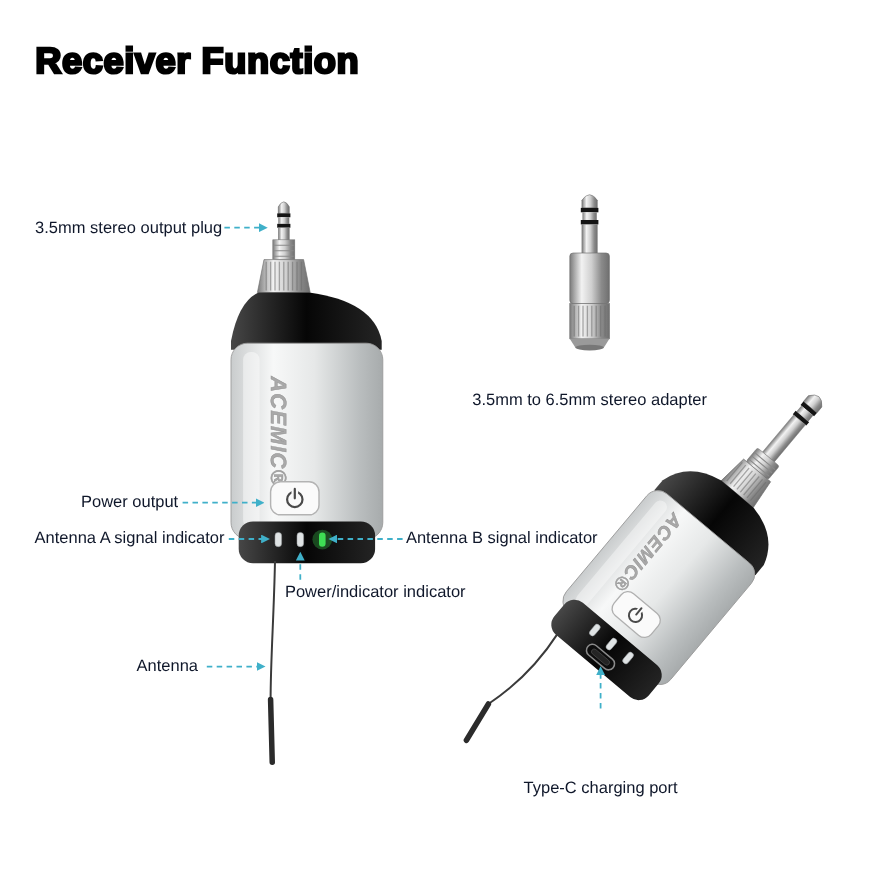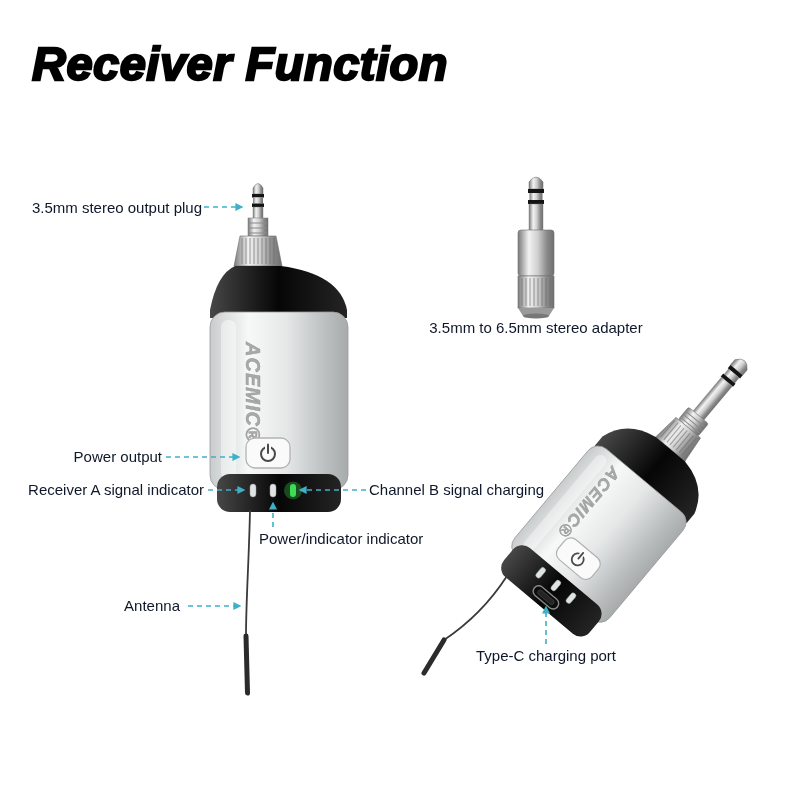--- a/index.html
+++ b/index.html
@@ -3,25 +3,25 @@
 <meta charset="utf-8">
 <style>
   :root{
     --leader-line:#3fb0c9;
     --indicator-on:#3ede54;
     --title-color:#000000;
   }
   html,body{margin:0;padding:0;background:#fff;}
   body{width:800px;height:800px;position:relative;overflow:hidden;
        font-family:"Liberation Sans",sans-serif;}
-  .title{position:absolute;left:32px;top:36px;font-size:47px;font-weight:bold;
+  .title{position:absolute;left:32px;top:36px;font-size:33px;font-weight:bold;
          color:var(--title-color);-webkit-text-stroke:2.3px var(--title-color);
-         letter-spacing:.5px;white-space:nowrap;font-style:italic;}
+         letter-spacing:.5px;white-space:nowrap;}
   .callout{position:absolute;font-size:15px;color:#0f172a;line-height:16px;white-space:nowrap;}
-  .ta-r{text-align:right;} .ta-c{text-align:center;}
+  .ta-r{text-align:right;} .ta-c{text-align:center;margin-top:36px;}
   svg.scene{position:absolute;left:0;top:0;}
   .leader{stroke:var(--leader-line);stroke-width:1.6;stroke-dasharray:5 4;fill:none;}
   .arrfill{fill:var(--leader-line);}
   .brand-txt{font-family:"Liberation Sans",sans-serif;font-style:italic;font-weight:bold;
              fill:#a9a9a9;stroke:#8f8f8f;stroke-width:.4;letter-spacing:1px;}
   .led-off{fill:#dfe3e4;stroke:#9aa0a2;stroke-width:.5;}
   .led-on{fill:var(--indicator-on);}
   .led-glow{fill:var(--indicator-on);opacity:.3;}
   .ridge{stroke:#6b6b6b;stroke-width:1.2;opacity:.55;fill:none;}
   .thread{stroke:#8a8a8a;stroke-width:1;fill:none;}
@@ -162,17 +162,17 @@
     <path class="leader" d="M366,490 H305" marker-end="url(#arr)"></path>
     <path class="leader" d="M273,527 V508" marker-end="url(#arr)"></path>
     <path class="leader" d="M188,606 H235" marker-end="url(#arr)"></path>
     <path class="leader" d="M546,644 V612" marker-end="url(#arr)"></path>
   </g>
 </svg>
 
 <div class="callout ta-r" style="left:20px;top:200px;width:182px">3.5mm stereo output plug</div>
 <div class="callout ta-c" style="left:421px;top:320px;width:230px">3.5mm to 6.5mm stereo adapter</div>
 <div class="callout ta-r" style="left:20px;top:449px;width:142px">Power output</div>
-<div class="callout ta-r" style="left:18px;top:482px;width:186px">Receiver A signal indicator</div>
-<div class="callout" style="left:369px;top:482px">Channel B signal charging</div>
+<div class="callout ta-r" style="left:18px;top:482px;width:186px">Antenna A signal indicator</div>
+<div class="callout" style="left:369px;top:482px">Antenna B signal indicator</div>
 <div class="callout" style="left:259px;top:531px">Power/indicator indicator</div>
 <div class="callout ta-r" style="left:92px;top:598px;width:88px">Antenna</div>
-<div class="callout ta-c" style="left:466px;top:648px;width:160px">Type-C charging port</div>
+<div class="callout ta-c" style="left:466px;top:673px;width:160px">Type-C charging port</div>
 
 </body></html>

